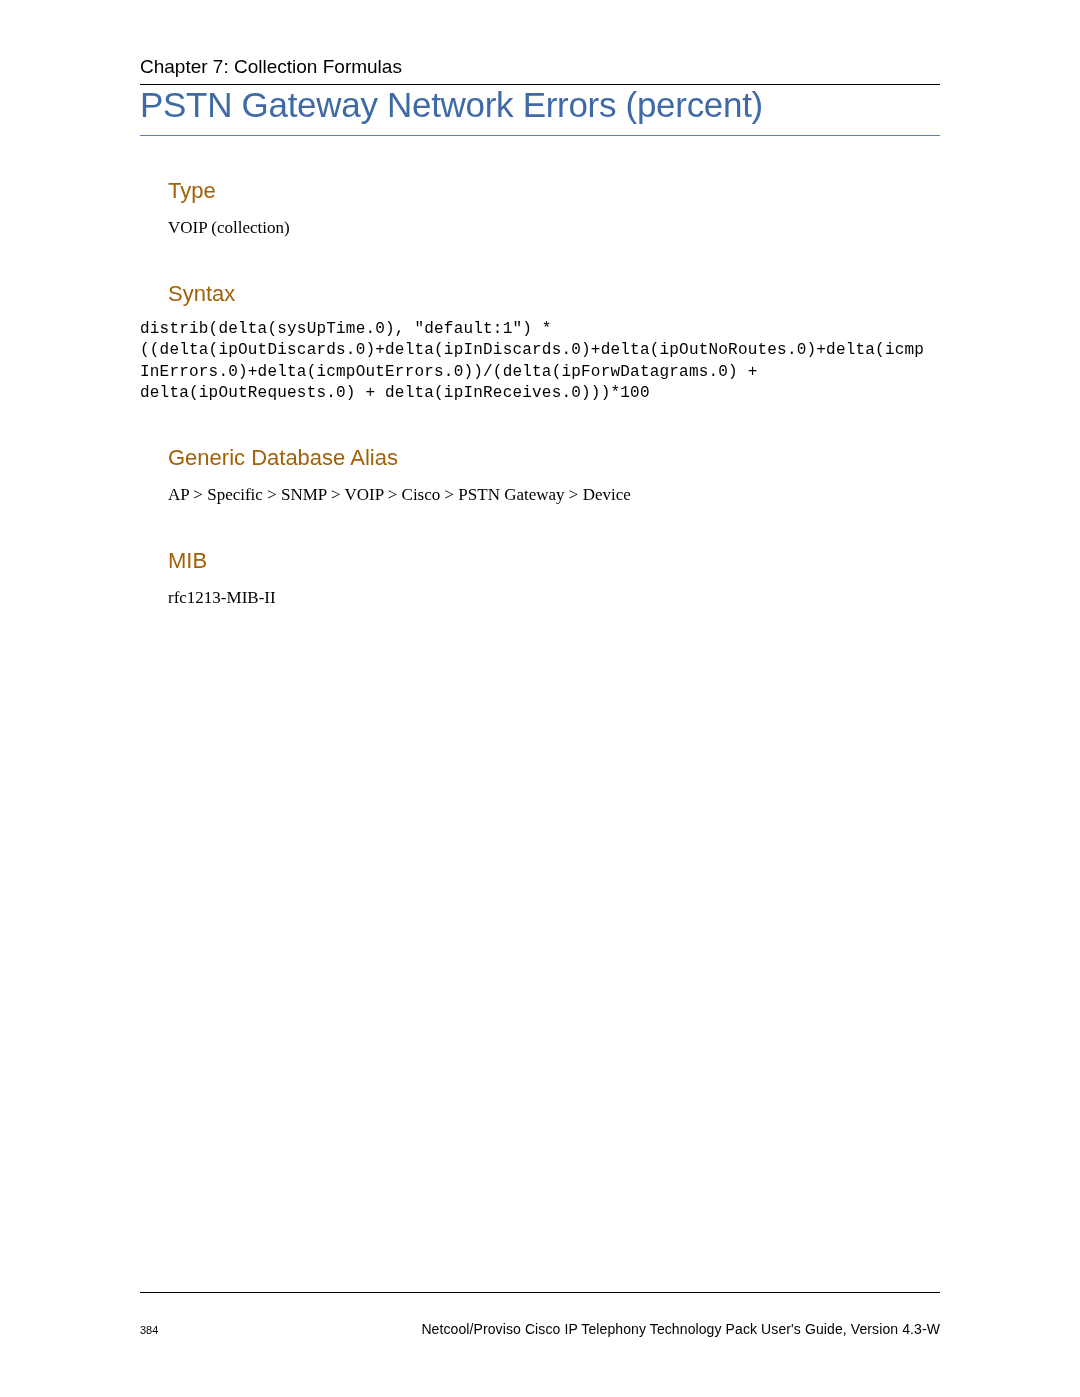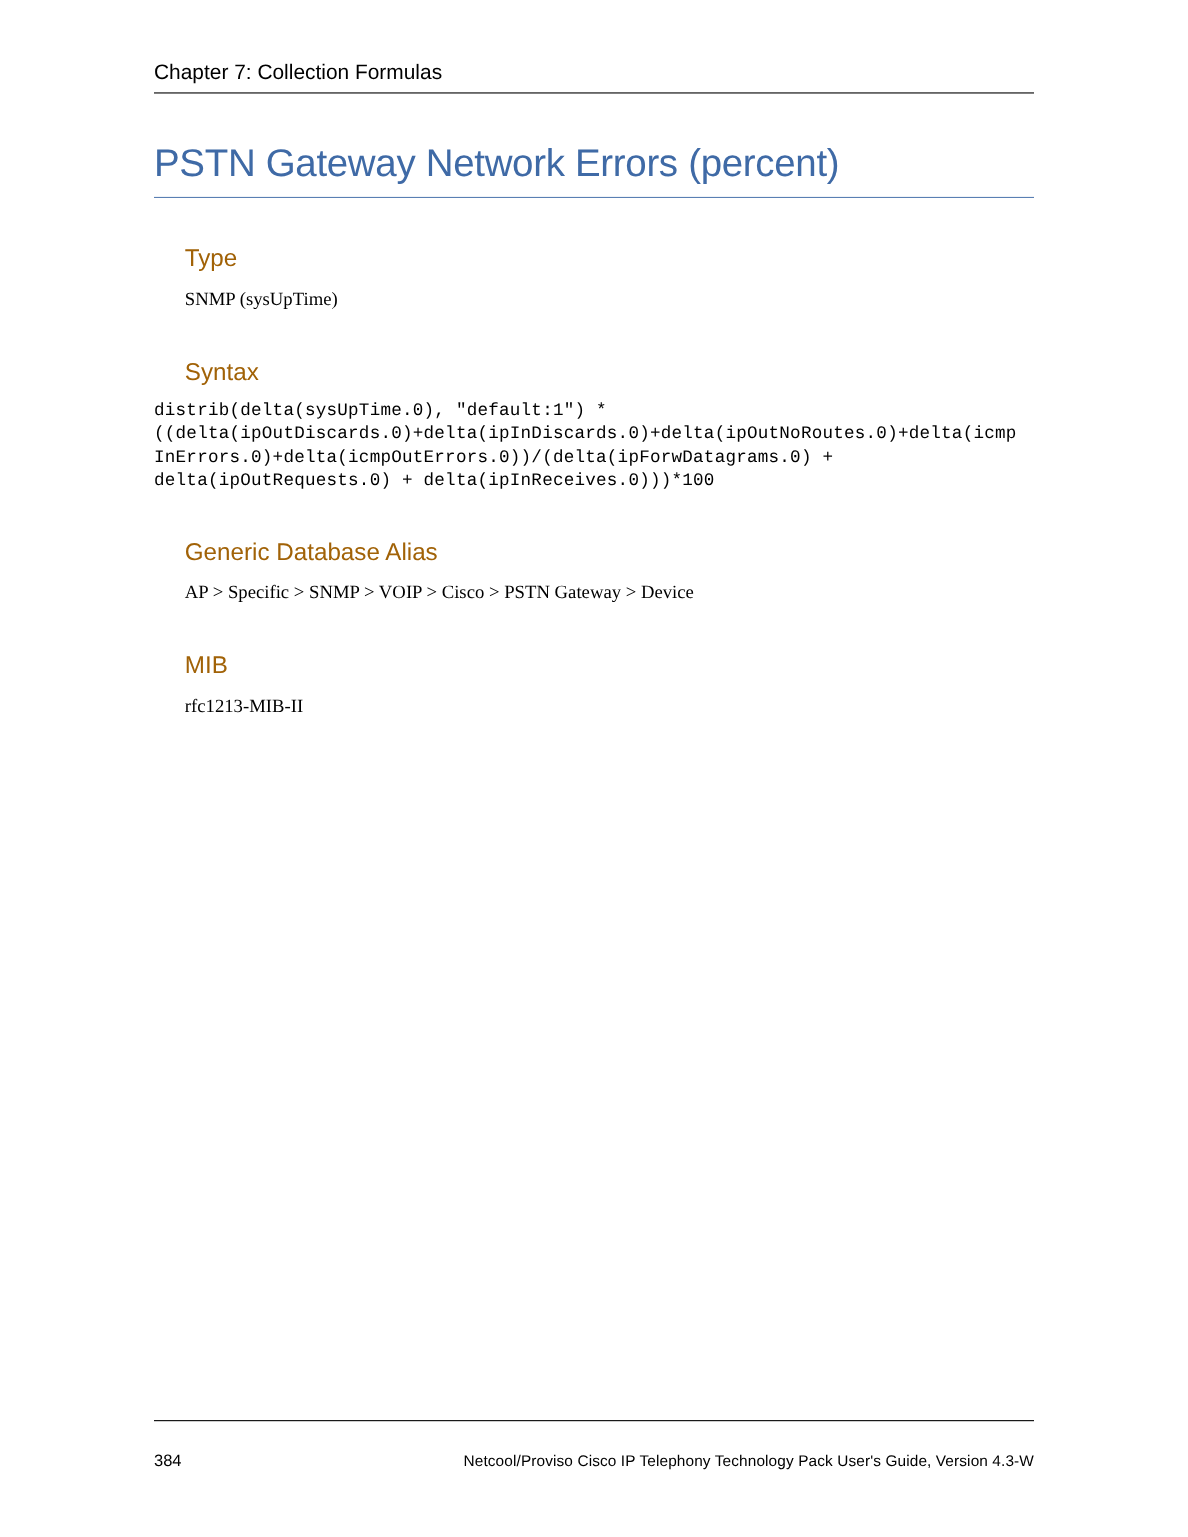--- a/index.html
+++ b/index.html
@@ -1,45 +1,45 @@
 <!DOCTYPE html>
 <html><head>
 <meta charset="utf-8">
 <style>
   * { margin: 0; padding: 0; box-sizing: border-box; }
   html, body { width: 1080px; height: 1397px; background: #fff; }
   body { font-family: Georgia, 'Times New Roman', serif; color: #000; position: relative; }
   .page { position: absolute; inset: 0; padding: 56px 140px 0 140px; }
   .running-head { font-family: Arial, Helvetica, sans-serif; font-size: 19px; color: #000; margin-bottom: 6px; }
   .rule { border: none; border-top: 1.5px solid #000; margin: 0; }
-  .title { font-family: Arial, Helvetica, sans-serif; font-size: 35px; font-weight: 400; color: #3f6aa6; margin-top: 44px; letter-spacing: -0.3px; }
+  .title { font-family: Arial, Helvetica, sans-serif; font-size: 35px; font-weight: 400; color: #3f6aa6; letter-spacing: -0.3px; }
   .title-rule { border: none; border-top: 1px solid #5a7fb3; margin-top: 10px; }
   .section-head { font-family: Arial, Helvetica, sans-serif; font-size: 22px; font-weight: 400; color: #a16207; margin-top: 40px; margin-left: 28px; }
   .section-head.first { margin-top: 42px; }
   .body-text { font-family: Georgia, 'Times New Roman', serif; font-size: 17px; color: #000; margin-top: 12px; margin-left: 28px; line-height: 1.45; }
   .code-block { font-family: 'Courier New', Courier, monospace; font-size: 16px; color: #000; margin-top: 12px; margin-left: 0; white-space: pre; line-height: 1.35; letter-spacing: 0.2px; }
   .footer { position: absolute; left: 140px; right: 140px; bottom: 60px; }
   .footer-rule { border: none; border-top: 1px solid #000; margin-bottom: 28px; }
   .footer-row { display: flex; justify-content: space-between; align-items: baseline; font-family: Arial, Helvetica, sans-serif; font-size: 14px; color: #000; }
-  .footer-left { font-size: 15px; }
+  .footer-left { font-size: 11px; }
   .footer-right { font-size: 14px; letter-spacing: 0.1px; margin-left: 40px; }
 </style>
 </head>
 <body>
 
 <div class="page">
 
   <div class="running-head">Chapter 7: Collection Formulas</div>
   <hr class="rule">
 
   <h1 class="title">PSTN Gateway Network Errors (percent)</h1>
   <hr class="title-rule">
 
   <h2 class="section-head first">Type</h2>
-  <p class="body-text">SNMP (sysUpTime)</p>
+  <p class="body-text">VOIP (collection)</p>
 
 
   <h2 class="section-head">Syntax</h2>
   <pre class="code-block">distrib(delta(sysUpTime.0), "default:1") *
 ((delta(ipOutDiscards.0)+delta(ipInDiscards.0)+delta(ipOutNoRoutes.0)+delta(icmp
 InErrors.0)+delta(icmpOutErrors.0))/(delta(ipForwDatagrams.0) +
 delta(ipOutRequests.0) + delta(ipInReceives.0)))*100</pre>
 
   <h2 class="section-head">Generic Database Alias</h2>
 

